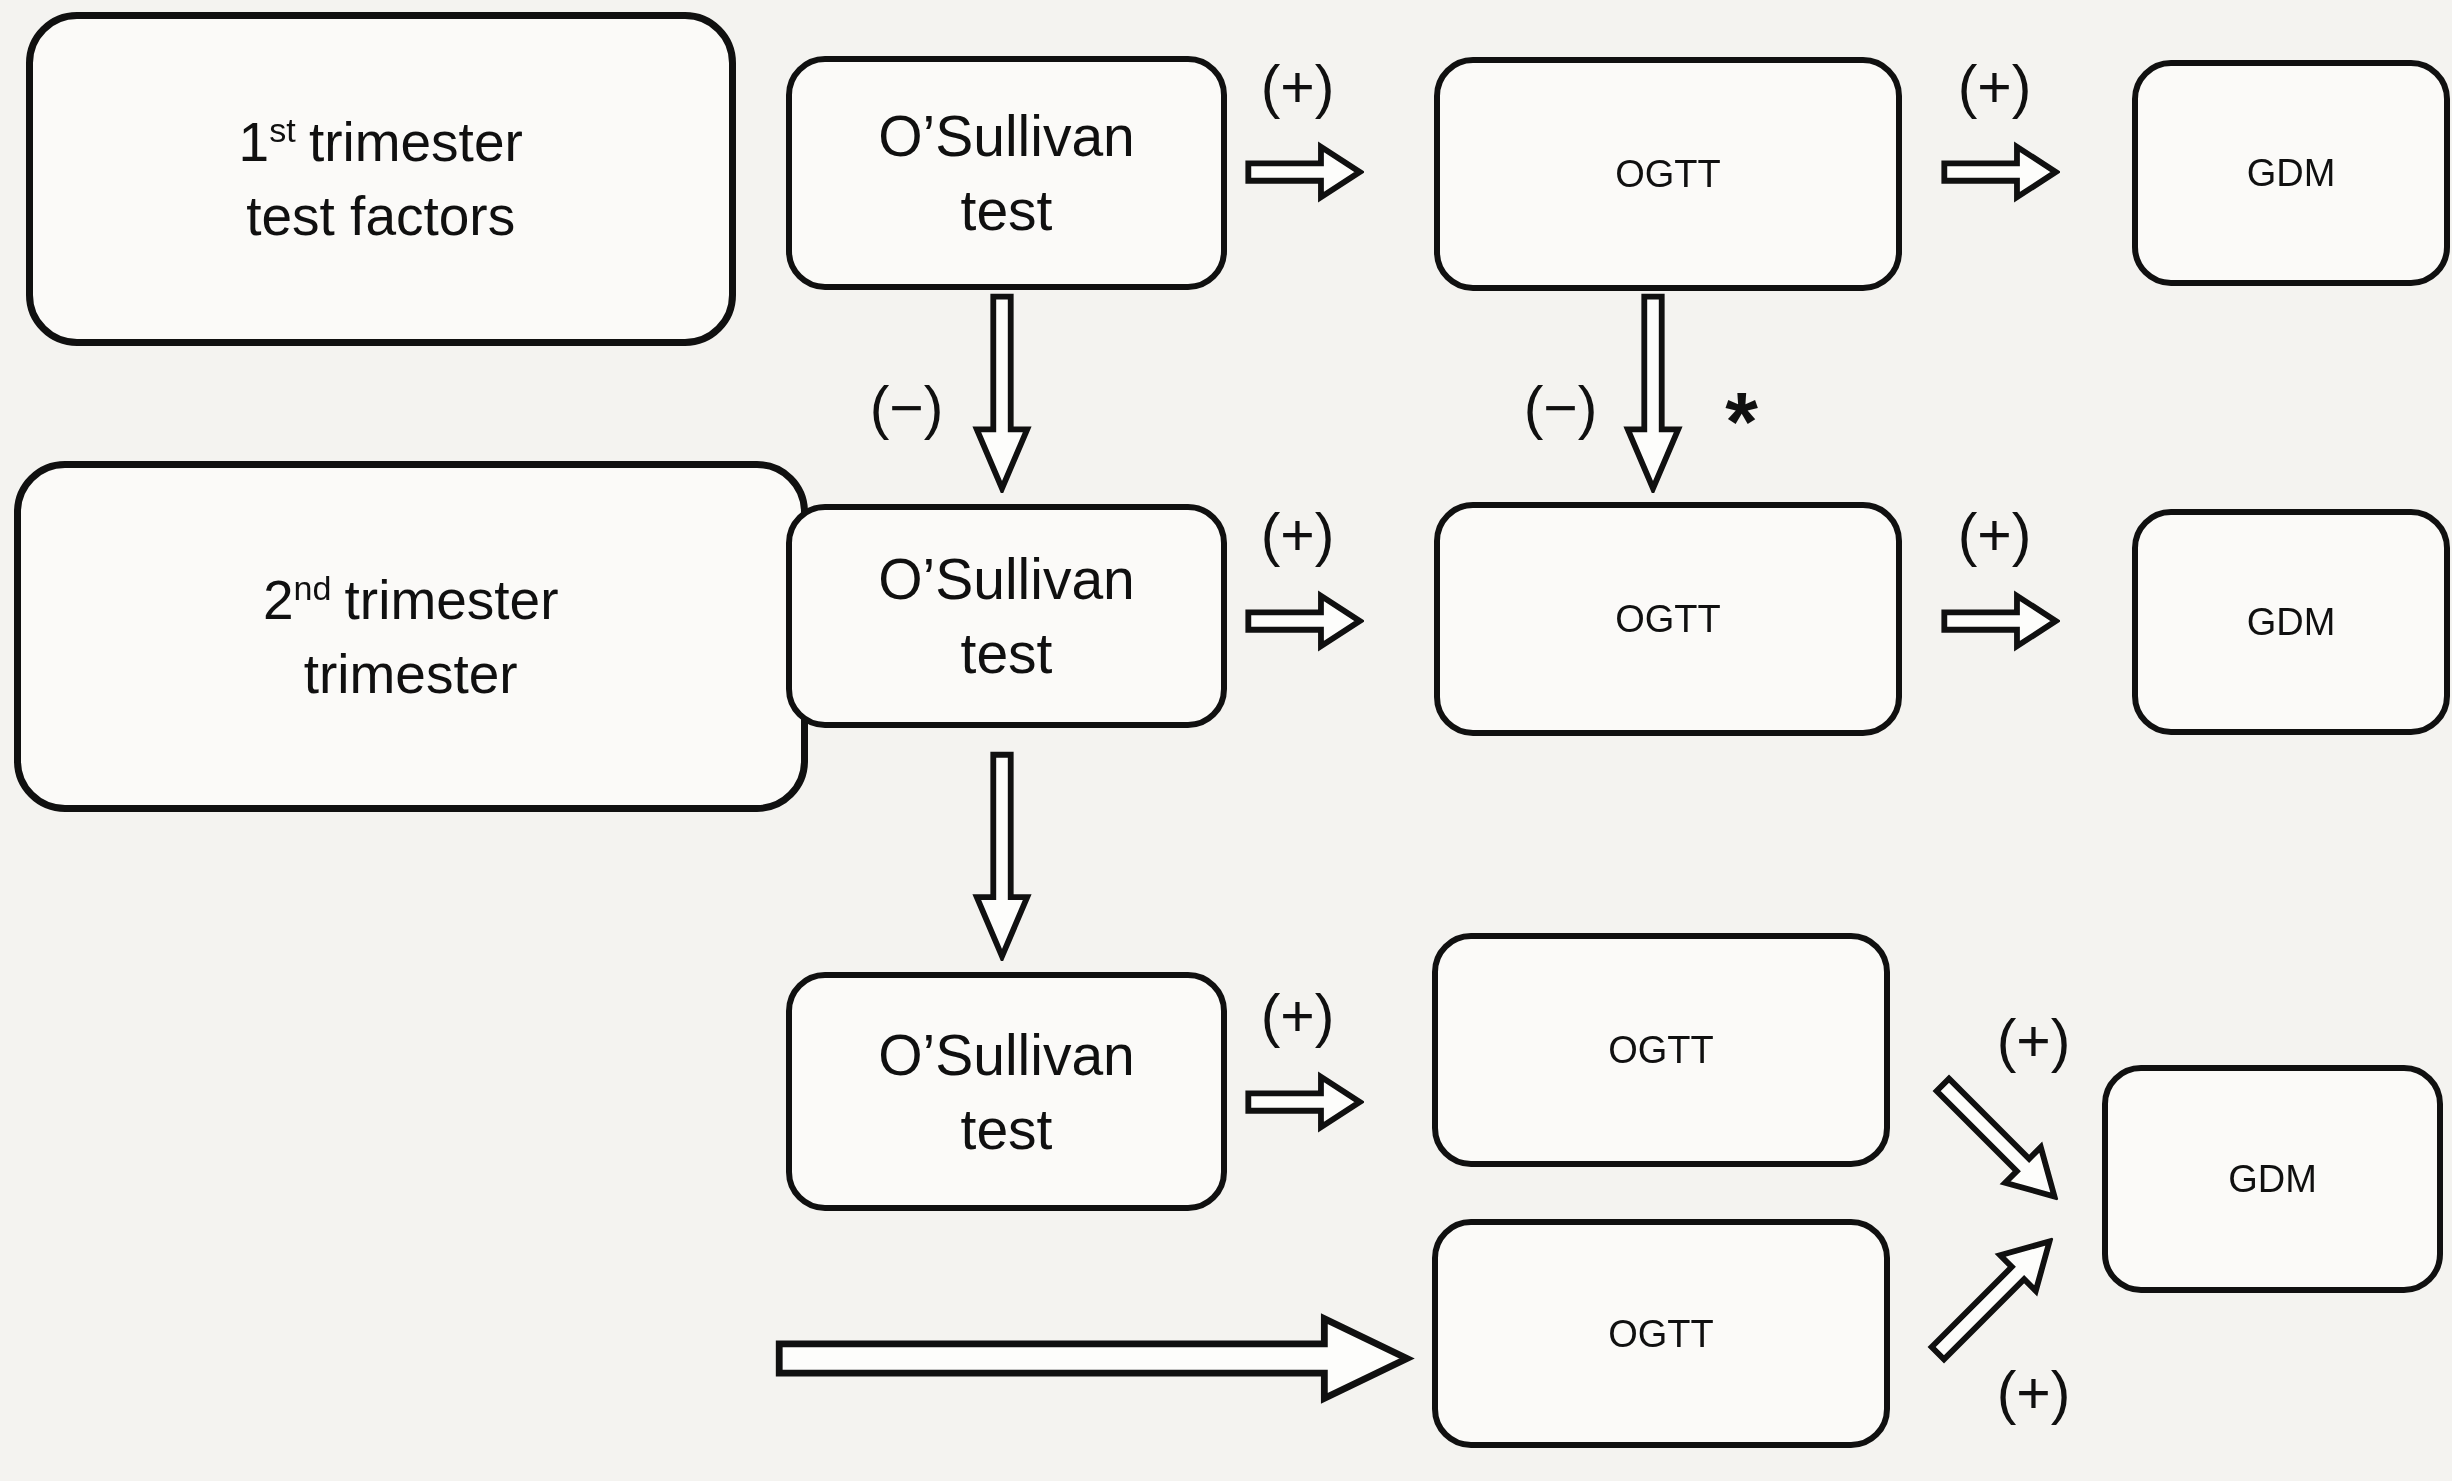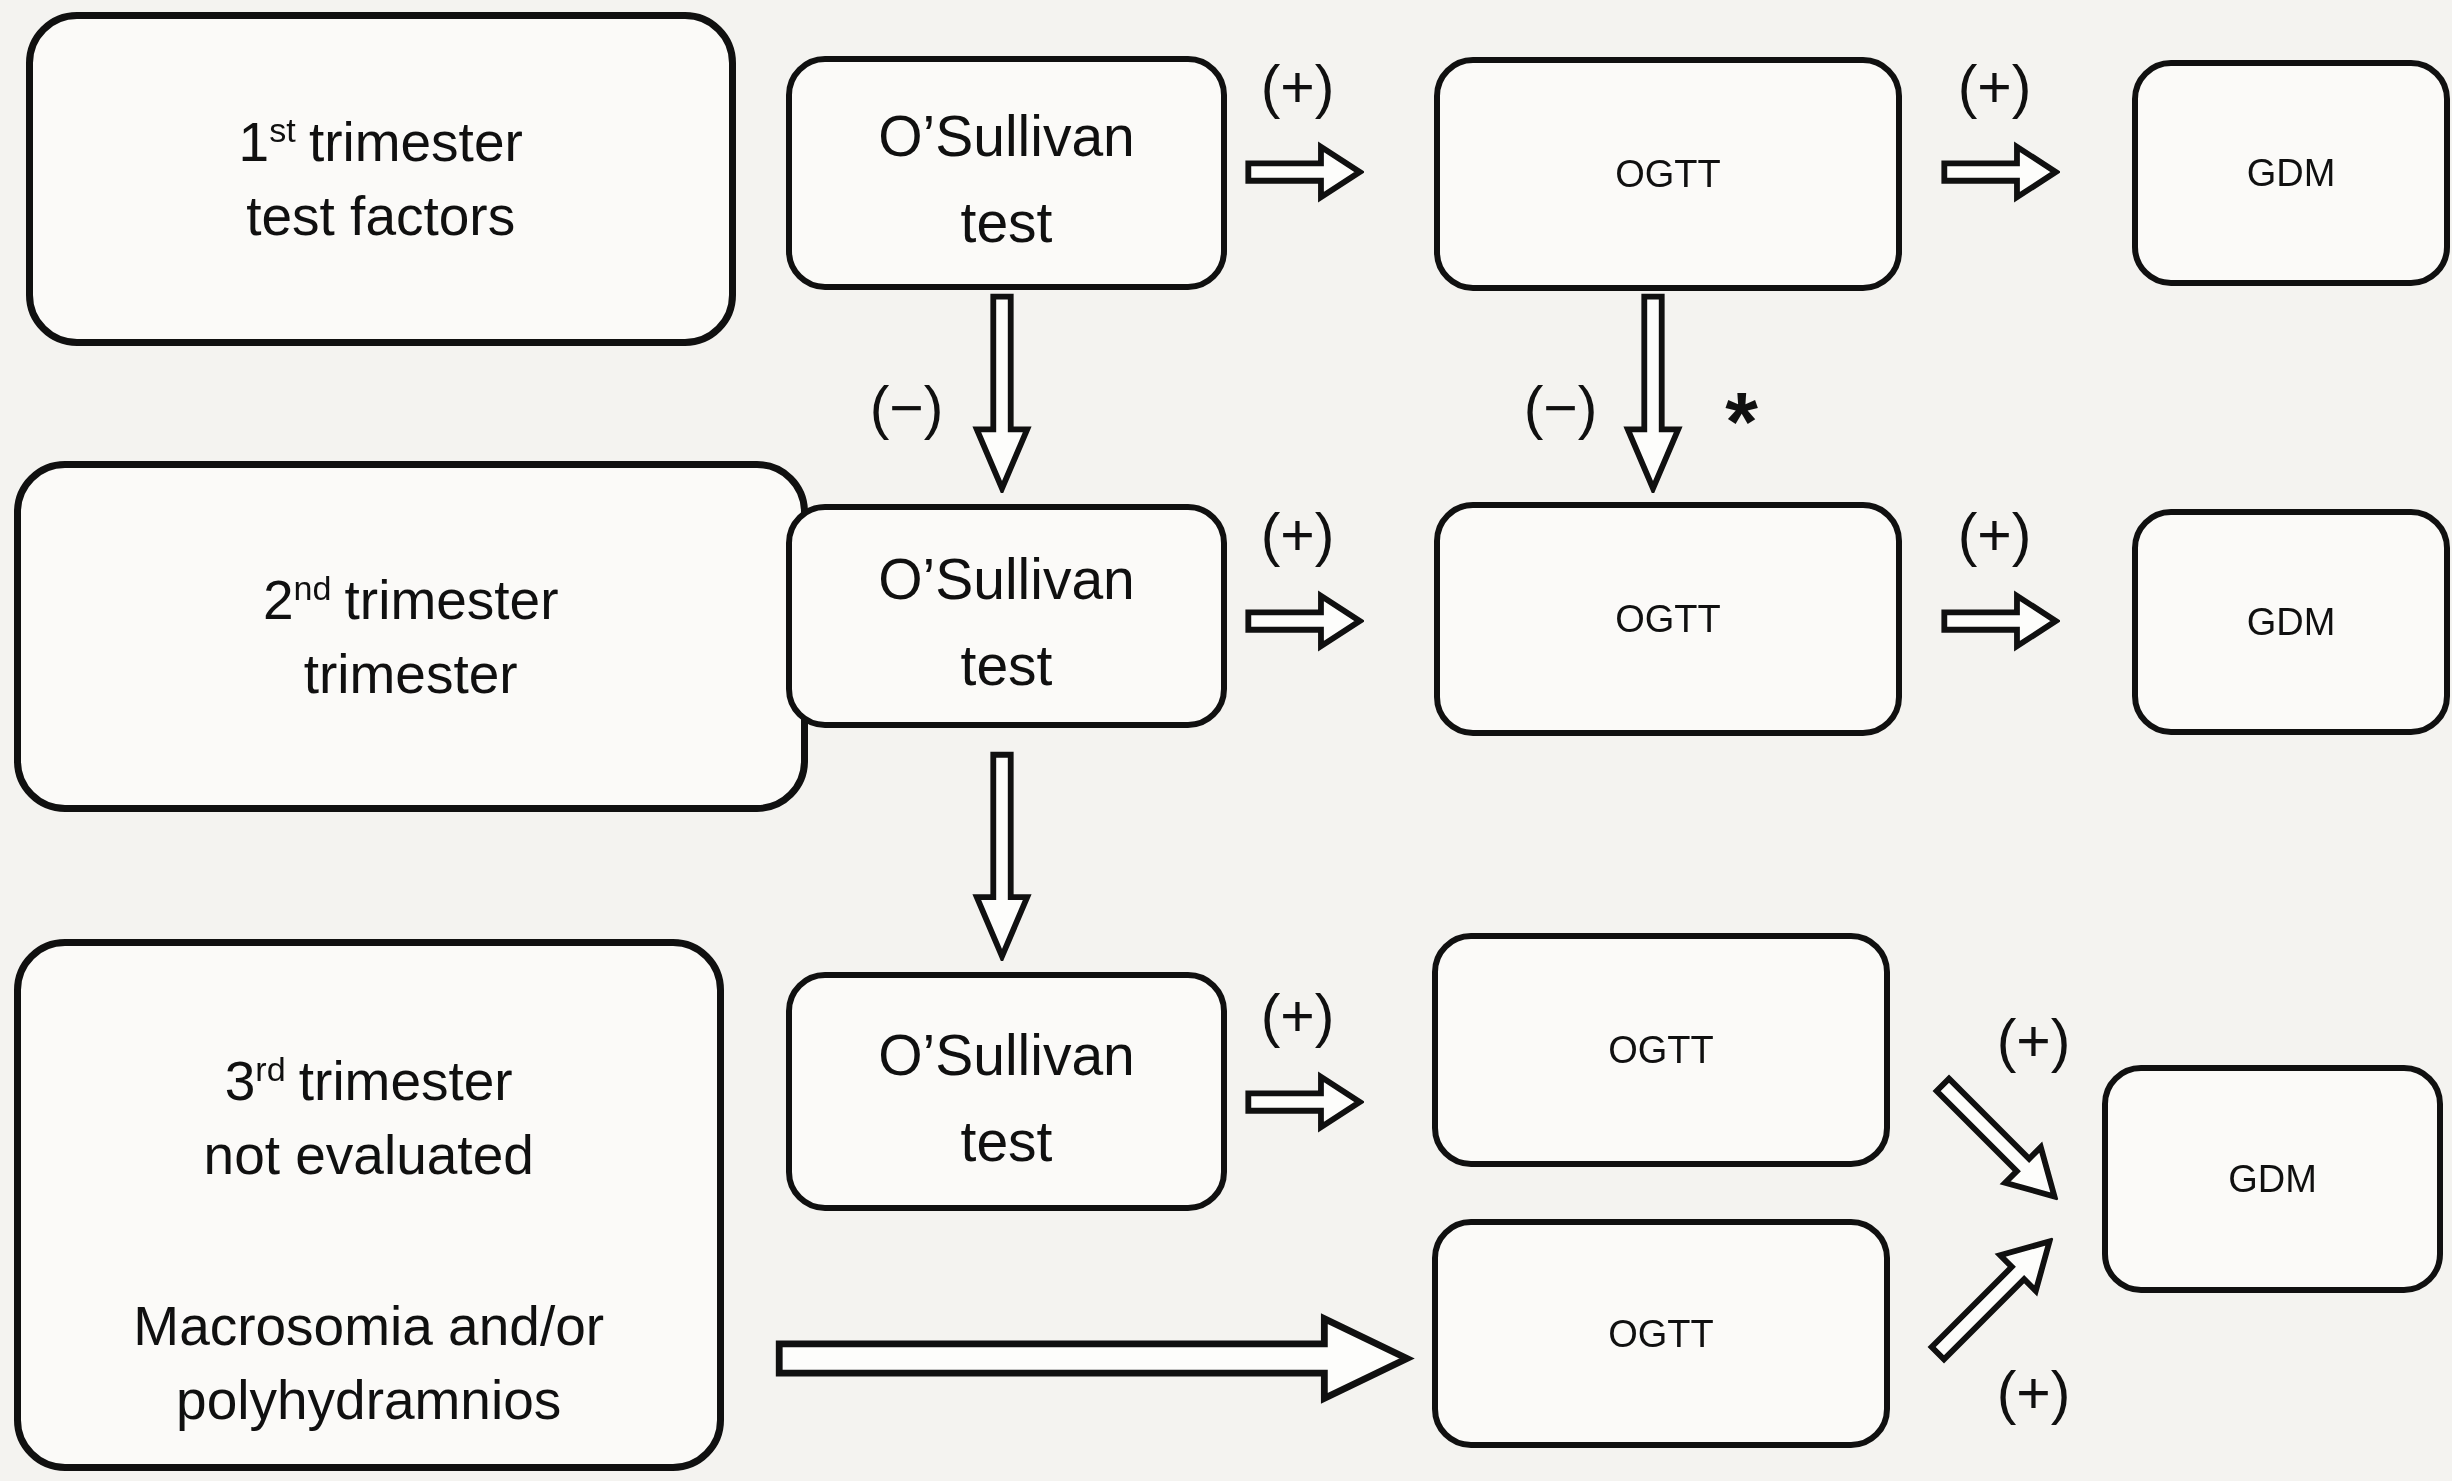--- a/index.html
+++ b/index.html
@@ -22,21 +22,21 @@
     border-radius: 39px;
     box-sizing: border-box;
     display: flex;
     flex-direction: column;
     align-items: center;
     justify-content: center;
     text-align: center;
   }
   .box.big { border-width: 7.8px; border-radius: 51px; }
   .box .line { font-size: 55px; line-height: 74px; white-space: nowrap; }
-  .box .line.md { font-size: 57px; margin-top: 12px; }
+  .box .line.md { font-size: 57px; }
   .box .line.lg { font-size: 38px; }
   sup.ord { font-size: 0.62em; vertical-align: super; line-height: 0; }
   .wordgap { margin-left: 0.24em; }
   .freeblock {
     position: absolute; left: 0; right: 0;
     text-align: center;
   }
   .lbl {
     position: absolute;
     width: 117px;
@@ -118,30 +118,20 @@
   </svg>
 
   <div class="box" style="left:2132px; top:509px; width:318px; height:226px;">
     <div class="line lg">GDM</div>
   </div>
 
   <svg class="arrow" style="left:971px; top:751px;" width="62" height="210" viewBox="0 0 64 215">
     <polygon points="23,3 23,150 6,150 32,211 58,150 41,150 41,3" stroke-width="6"></polygon>
   </svg>
 
-  <div class="box big" style="left:13.7px; top:939px; width:710px; height:532px; justify-content:flex-start;">
-    <div class="freeblock" style="top:98px;">
-      <div class="line"><span>3</span><sup class="ord">rd</sup><span class="wordgap">trimester</span></div>
-      <div class="line">not evaluated</div>
-    </div>
-    <div class="freeblock" style="top:343px;">
-      <div class="line">Macrosomia and/or</div>
-      <div class="line">polyhydramnios</div>
-    </div>
-  </div>
 
   <div class="box" style="left:786px; top:972px; width:441px; height:239px;">
     <div class="line md">O’Sullivan</div>
     <div class="line md">test</div>
   </div>
 
   <span class="lbl" style="left:1239px; top:982px;">(+)</span>
   <svg class="arrow" style="left:1245px; top:1071px;" width="119" height="62" viewBox="0 0 122 64">
     <polygon points="3,23 78,23 78,6 118,32 78,58 78,41 3,41" stroke-width="6"></polygon>
   </svg>

